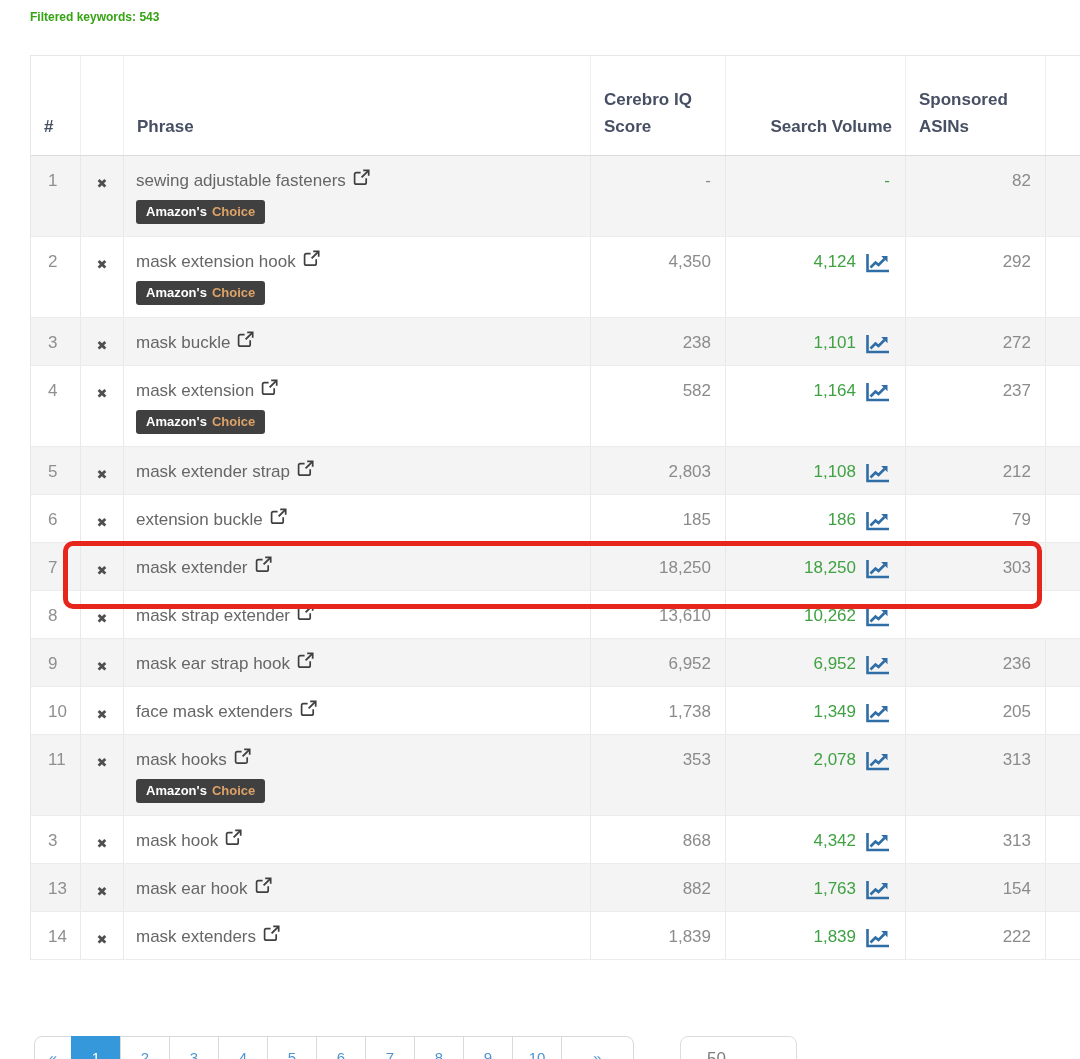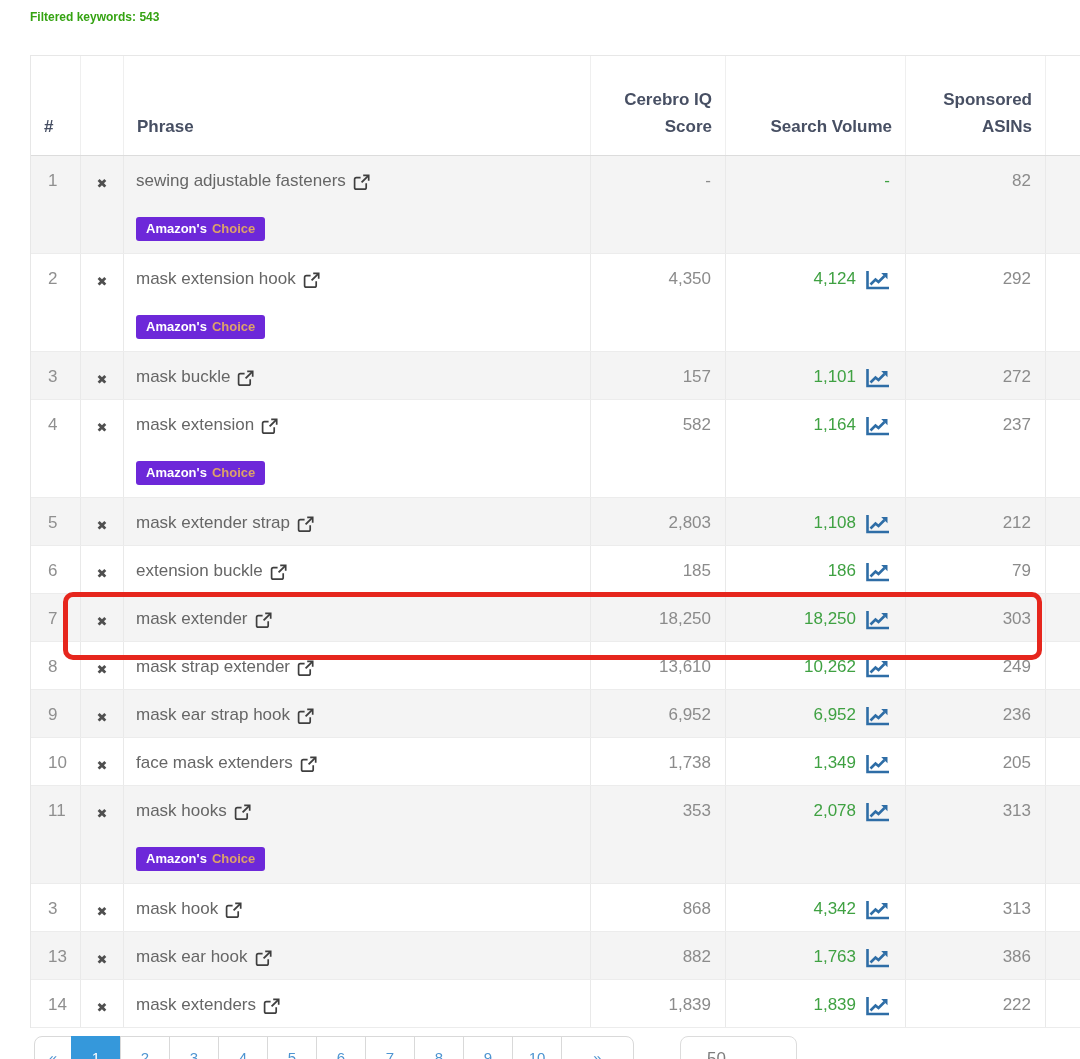--- a/index.html
+++ b/index.html
@@ -10,37 +10,37 @@
 
   .table { position: absolute; left: 30px; top: 55px; width: 1150px;
     border: 1px solid #e7e7e7; border-bottom: none; font-size: 17px; }
 
   .thead { display: grid; grid-template-columns: 50px 43px 467px 135px 180px 140px 120px;
     height: 100px; background: #fff; border-bottom: 1px solid #dcdcdc; }
   .thead .hcell { display: flex; align-items: flex-end; padding: 0 13px 15px 13px;
     color: #474f63; font-weight: 700; border-right: 1px solid #efefef; line-height: 1.55; }
   .thead .hcell:last-child { border-right: none; }
   .h-num { padding-left: 17px; }
-  .h-right { justify-content: flex-end; text-align: right; }
+  .h-right { justify-content: flex-end; }
 
   .row { display: grid; grid-template-columns: 50px 43px 467px 135px 180px 140px 120px;
     background: #fff; position: relative; border-bottom: 1px solid #ececec; }
   .row.stripe { background: #f4f4f4; }
   .row .cell { border-right: 1px solid #e9e9e9; padding-top: 15px; }
   .row .cell:last-child { border-right: none; }
 
   .c-num { color: #8f8f8f; padding-left: 17px; }
   .c-x { text-align: center; padding-top: 17px !important; }
   .x-icon { color: #4f4f4f; font-size: 13px; cursor: pointer; }
 
   .c-phrase { padding-left: 12px; padding-bottom: 12px; }
-  .phrase-line { display: flex; align-items: flex-end; gap: 7px; color: #666; }
+  .phrase-line { display: flex; align-items: flex-start; gap: 7px; color: #666; }
   .ext-svg { flex: 0 0 auto; margin-top: -2px; cursor: pointer; }
 
-  .badge { display: inline-flex; gap: 5px; margin-top: 26px; background: #6d28d9;
+  .badge { display: inline-flex; gap: 5px; margin-top: 9px; background: #404040;
     border-radius: 3px; padding: 4px 10px 5px 10px; font-size: 13px; font-weight: 700; text-align: right; }
   .badge .b1 { color: #fff; }
   .badge .b2 { color: #dda268; }
 
   .c-iq, .c-asins { text-align: right; color: #8b8b8b; padding-right: 14px; }
   .c-vol { display: flex; justify-content: flex-end; align-items: flex-start;
     gap: 9px; padding-right: 15px; color: #3fa142; font-weight: 400; }
   .c-vol .trend { margin-top: 1px; cursor: pointer; }
 
   .row.highlighted::after { content: ""; position: absolute; left: 32px; top: -2px;
@@ -139,21 +139,21 @@
       <div class="phrase-line">
         <span class="phrase">mask buckle</span>
         <svg class="ext-svg" width="17" height="17" viewBox="0 0 17 17">
           <path d="M13.2 9.2 v4.2 a1.8 1.8 0 0 1 -1.8 1.8 h-8 a1.8 1.8 0 0 1 -1.8 -1.8 v-8 a1.8 1.8 0 0 1 1.8 -1.8 h4.2" fill="none" stroke="#3f3f3f" stroke-width="1.7"></path>
           <path d="M10.2 1.3 h5.5 v5.5" fill="none" stroke="#3f3f3f" stroke-width="1.7"></path>
           <path d="M15.2 1.8 L8.6 8.4" fill="none" stroke="#3f3f3f" stroke-width="1.9"></path>
         </svg>
       </div>
 
     </div>
-    <div class="cell c-iq">157</div>
+    <div class="cell c-iq">238</div>
     <div class="cell c-vol">
       <span class="vol">1,101</span>
       <svg class="trend" width="25" height="21" viewBox="0 0 25 21">
         <path d="M2.5 1 V18 H24" fill="none" stroke="#2e6da6" stroke-width="2.6"></path>
         <path d="M5.5 14.5 L10.5 9.5 L13.5 12 L19.5 6" fill="none" stroke="#2e6da6" stroke-width="2.6"></path>
         <polygon points="16.2,3 22.5,3 22.5,9.3" fill="#2e6da6"></polygon>
       </svg>
     </div>
     <div class="cell c-asins">272</div>
     <div class="cell c-extra"></div>
@@ -281,21 +281,20 @@
     </div>
     <div class="cell c-iq">13,610</div>
     <div class="cell c-vol">
       <span class="vol">10,262</span>
       <svg class="trend" width="25" height="21" viewBox="0 0 25 21">
         <path d="M2.5 1 V18 H24" fill="none" stroke="#2e6da6" stroke-width="2.6"></path>
         <path d="M5.5 14.5 L10.5 9.5 L13.5 12 L19.5 6" fill="none" stroke="#2e6da6" stroke-width="2.6"></path>
         <polygon points="16.2,3 22.5,3 22.5,9.3" fill="#2e6da6"></polygon>
       </svg>
     </div>
-    <div class="cell c-asins">249</div>
     <div class="cell c-extra"></div>
   </div>
       <div class="row stripe">
     <div class="cell c-num">9</div>
     <div class="cell c-x"><span class="x-icon">✖</span></div>
     <div class="cell c-phrase">
       <div class="phrase-line">
         <span class="phrase">mask ear strap hook</span>
         <svg class="ext-svg" width="17" height="17" viewBox="0 0 17 17">
           <path d="M13.2 9.2 v4.2 a1.8 1.8 0 0 1 -1.8 1.8 h-8 a1.8 1.8 0 0 1 -1.8 -1.8 v-8 a1.8 1.8 0 0 1 1.8 -1.8 h4.2" fill="none" stroke="#3f3f3f" stroke-width="1.7"></path>
@@ -414,21 +413,21 @@
     </div>
     <div class="cell c-iq">882</div>
     <div class="cell c-vol">
       <span class="vol">1,763</span>
       <svg class="trend" width="25" height="21" viewBox="0 0 25 21">
         <path d="M2.5 1 V18 H24" fill="none" stroke="#2e6da6" stroke-width="2.6"></path>
         <path d="M5.5 14.5 L10.5 9.5 L13.5 12 L19.5 6" fill="none" stroke="#2e6da6" stroke-width="2.6"></path>
         <polygon points="16.2,3 22.5,3 22.5,9.3" fill="#2e6da6"></polygon>
       </svg>
     </div>
-    <div class="cell c-asins">386</div>
+    <div class="cell c-asins">154</div>
     <div class="cell c-extra"></div>
   </div>
       <div class="row">
     <div class="cell c-num">14</div>
     <div class="cell c-x"><span class="x-icon">✖</span></div>
     <div class="cell c-phrase">
       <div class="phrase-line">
         <span class="phrase">mask extenders</span>
         <svg class="ext-svg" width="17" height="17" viewBox="0 0 17 17">
           <path d="M13.2 9.2 v4.2 a1.8 1.8 0 0 1 -1.8 1.8 h-8 a1.8 1.8 0 0 1 -1.8 -1.8 v-8 a1.8 1.8 0 0 1 1.8 -1.8 h4.2" fill="none" stroke="#3f3f3f" stroke-width="1.7"></path>

